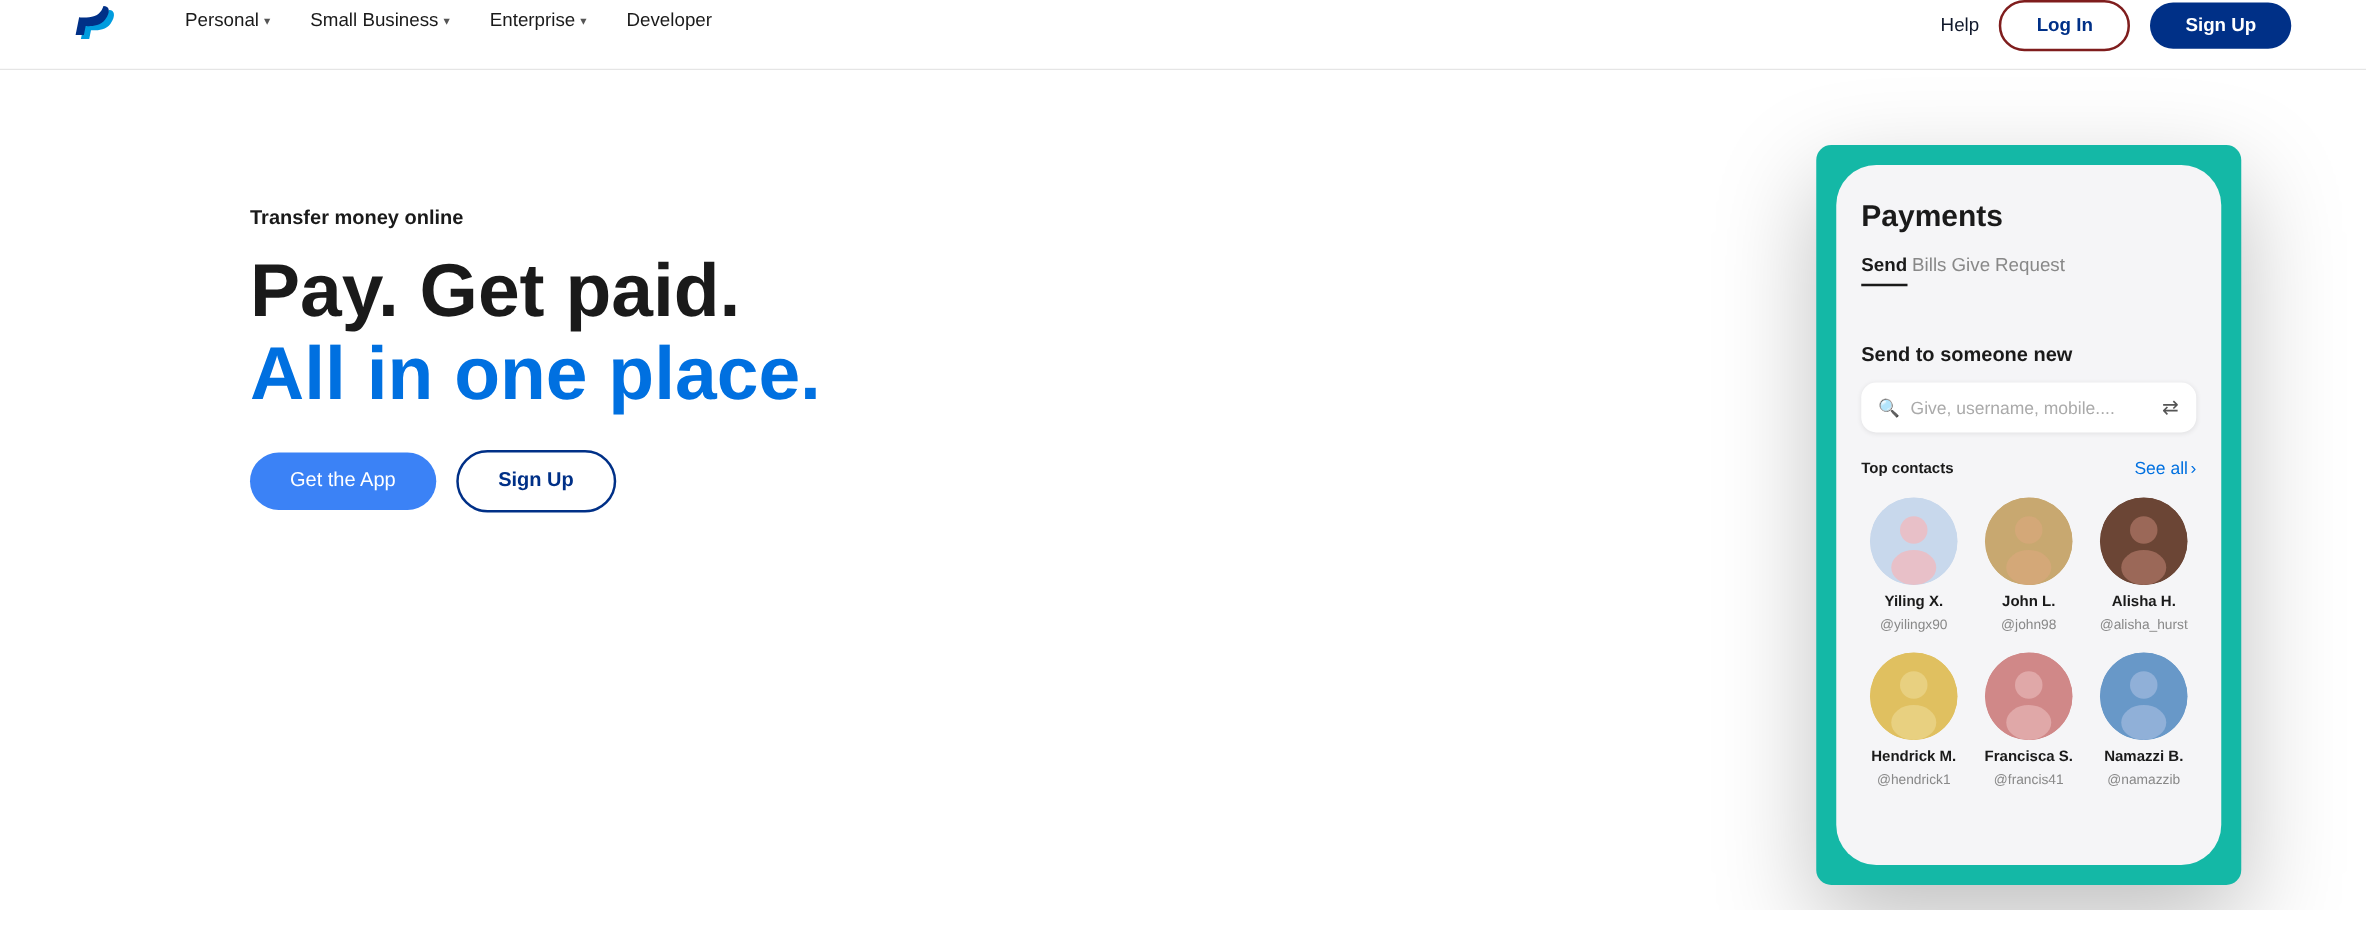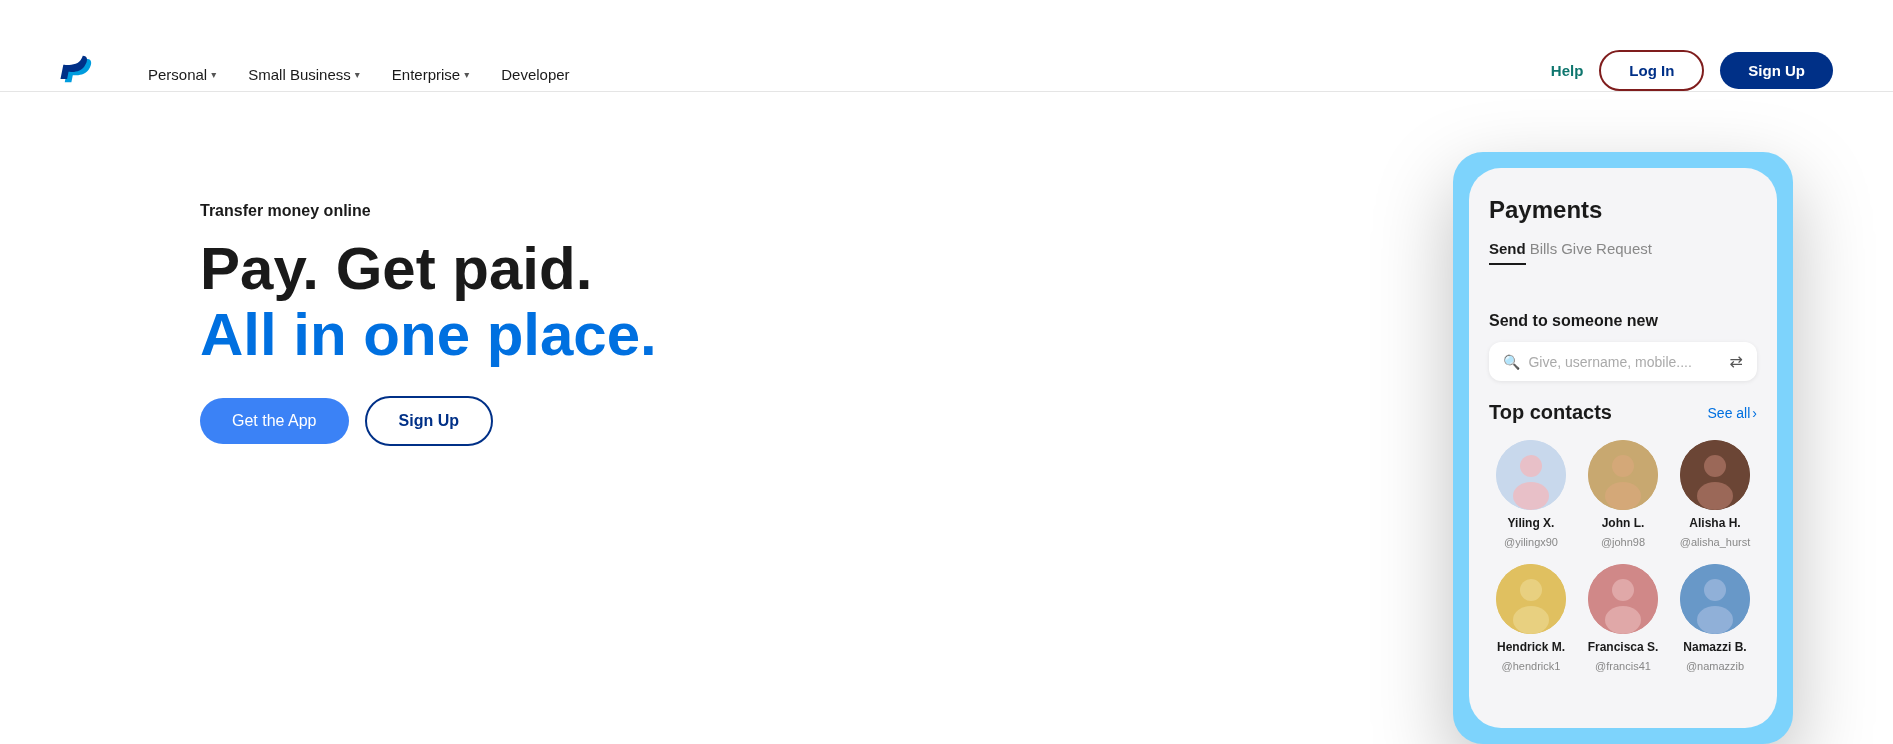--- a/index.html
+++ b/index.html
@@ -7,23 +7,23 @@
       font-family: -apple-system, BlinkMacSystemFont, 'Segoe UI', Helvetica, Arial, sans-serif;
       background: #ffffff;
       width: 1893px;
       min-height: 744px;
       overflow-x: hidden;
     }
 
     
     .navbar {
       display: flex;
-      align-items: flex-end;
+      align-items: flex-start;
       padding: 0 60px;
-      height: 92px;
+      height: 56px;
       background: #ffffff;
       border-bottom: 1px solid #e5e5e5;
       position: relative;
       z-index: 10;
     }
     .navbar-logo {
       margin-right: 40px;
     }
     .paypal-logo-icon {
       width: 36px;
@@ -50,22 +50,22 @@
       font-size: 10px;
       color: #555;
     }
     .navbar-actions {
       display: flex;
       align-items: center;
       gap: 16px;
     }
     .help-link {
       font-size: 15px;
-      font-weight: 700;
-      color: #0f766e;
+      font-weight: 400;
+      color: #0f172a;
       cursor: pointer;
     }
     .btn-login {
       padding: 10px 28px;
       border: 2px solid #7f1d1d;
       border-radius: 24px;
       background: #ffffff;
       color: #003087;
       font-size: 15px;
       font-weight: 600;
@@ -156,22 +156,22 @@
 
     
     .phone-container {
       position: absolute;
       right: 80px;
       top: 60px;
       width: 360px;
     }
     .phone-mockup {
       width: 340px;
-      background: #7dd3fc;
-      border-radius: 30px;
+      background: #14b8a6;
+      border-radius: 12px;
       padding: 16px;
       box-shadow: 0 30px 80px rgba(0,0,0,0.25);
     }
     .phone-screen {
       background: #f5f5f7;
       border-radius: 32px;
       overflow: hidden;
       min-height: 560px;
     }
     .phone-content {
@@ -231,21 +231,21 @@
       color: #555;
       font-size: 16px;
     }
     .contacts-header {
       display: flex;
       justify-content: space-between;
       align-items: center;
       margin-bottom: 16px;
     }
     .contacts-title {
-      font-size: 20px;
+      font-size: 12px;
       font-weight: 700;
       color: #1a1a1a;
     }
     .see-all-link {
       font-size: 14px;
       color: #0070e0;
       cursor: pointer;
       display: flex;
       align-items: flex-end;
       gap: 2px;

